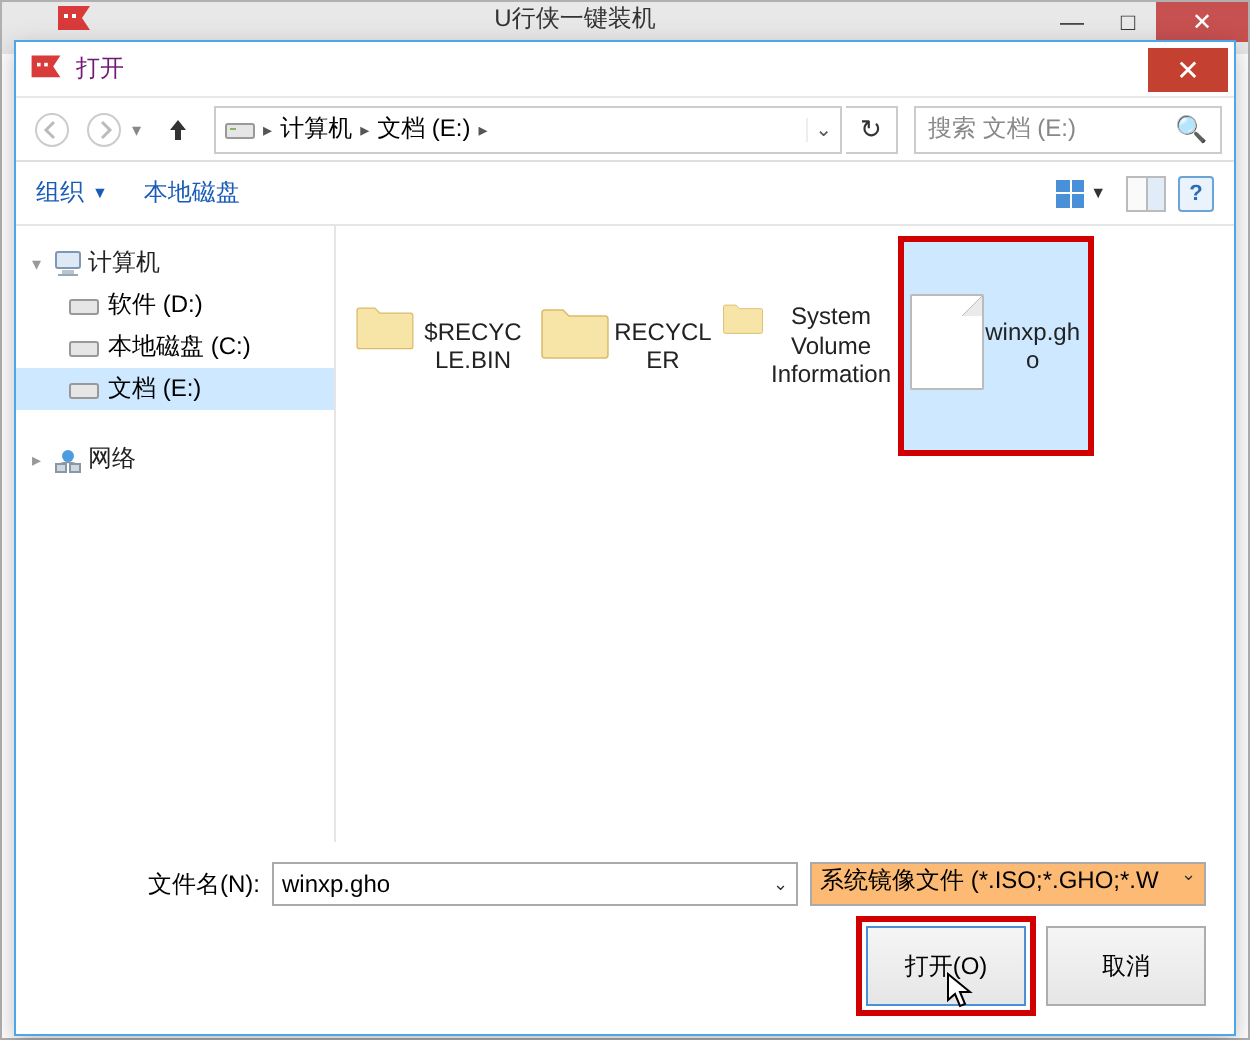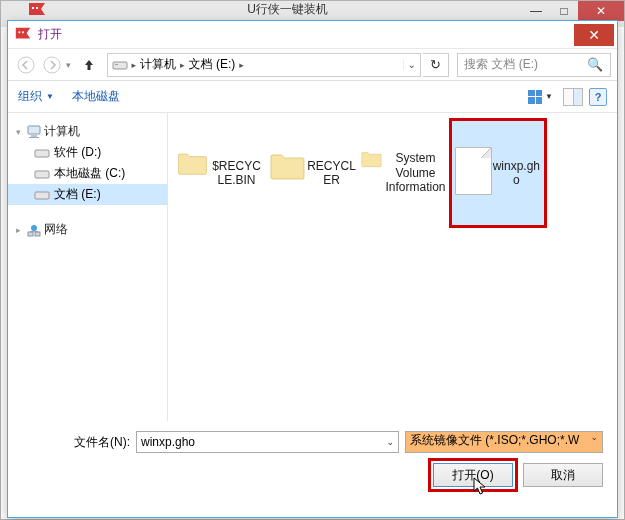--- a/index.html
+++ b/index.html
@@ -76,21 +76,21 @@
 .bottom { padding: 10px 14px 0; font-size: 12px; }
 .filename-row { display: flex; align-items: center; gap: 6px; margin-bottom: 10px; }
 .filename-label { width: 108px; text-align: right; }
 .filename-combo { flex: 1; border: 1px solid #aaa; height: 22px; display: flex; align-items: center; padding: 0 4px; background:#fff; }
 .filename-combo input { border: none; outline: none; font-size: 12px; width: 100%; background:transparent; }
 .filename-combo .cb-chev { font-size:9px; color:#333; padding-left:4px; cursor:pointer; }
 .filter-combo { width: 198px; border: 1px solid #aaa; height: 22px; display: flex; align-items: flex-start; padding: 0 4px; background:#fdba74; }
 .filter-combo .txt { flex:1; white-space:nowrap; overflow:hidden; }
 .filter-combo .cb-chev { font-size:9px; color:#333; padding-left:4px; cursor:pointer; }
 .button-row { display: flex; justify-content: flex-end; gap: 10px; }
-.btn { width: 80px; height: 24px; border: 1px solid #adadad; background: linear-gradient(#f5f5f5,#e6e6e6); font-size: 12px; cursor: pointer; display:flex; align-items:center; justify-content:center; position:relative; }
+.btn { width: 80px; height: 40px; border: 1px solid #adadad; background: linear-gradient(#f5f5f5,#e6e6e6); font-size: 12px; cursor: pointer; display:flex; align-items:center; justify-content:center; position:relative; }
 .btn.default { border: 1px solid #4a90d9; }
 .btn.highlighted { outline: 3px solid #d00000; outline-offset: 2px; }
 .cursor-arrow { position:absolute; left:50%; top:58%; pointer-events:none; }
 .cursor-arrow svg { width:16px; height:20px; }
 </style>
 </head>
 <body>
 
 <div class="parent-window">
   <div class="parent-titlebar">

